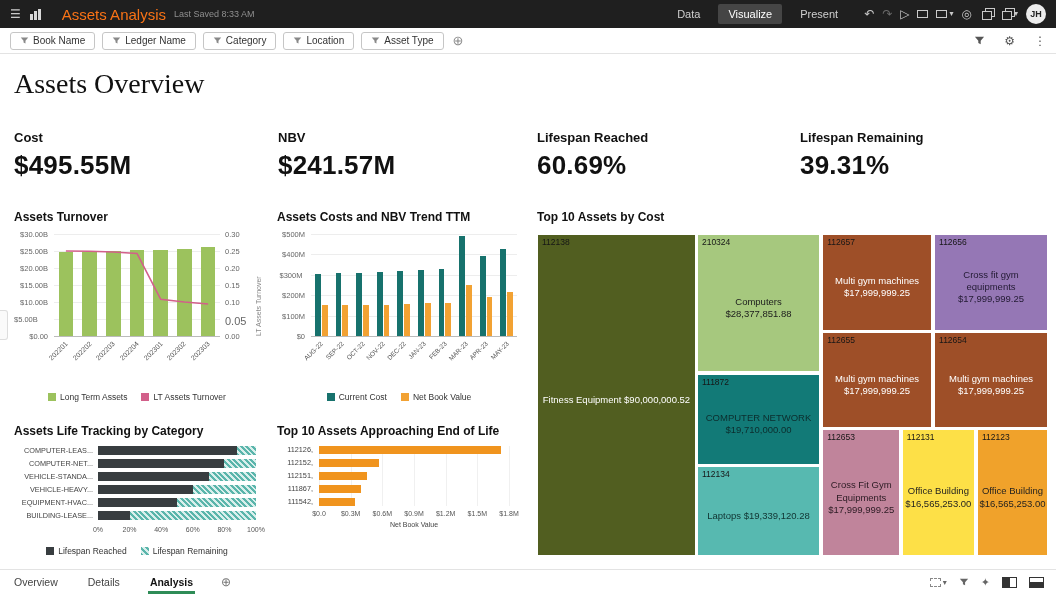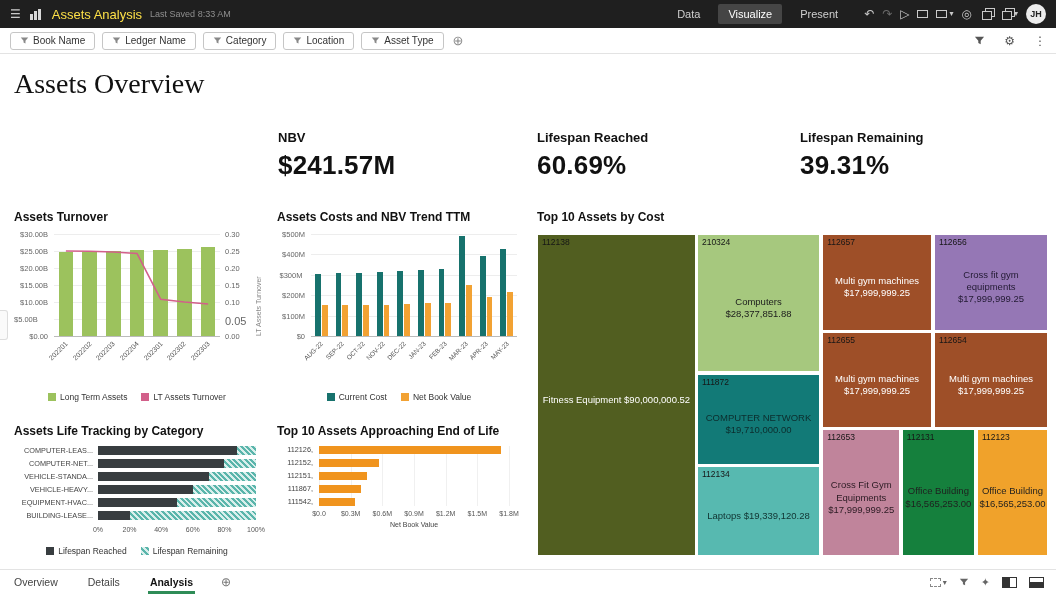--- a/index.html
+++ b/index.html
@@ -3,21 +3,21 @@
 <meta charset="utf-8">
 <style>
   * { margin:0; padding:0; box-sizing:border-box; }
   body { font-family:"Liberation Sans", sans-serif; background:#fff; }
   .app { position:relative; width:1056px; height:594px; overflow:hidden; background:#fff; }
 
   
   .topbar { position:absolute; left:0; top:0; width:100%; height:28px; background:#1f1f1f; display:flex; align-items:center; padding:0 10px; gap:8px; }
   .tb-icon { color:#c9c9c9; font-size:12px; line-height:1; display:inline-flex; align-items:center; gap:2px; }
   .tb-icon.dim { color:#6b6b6b; }
-  .tb-title { color:#fde047; font-size:13px; margin-left:2px; }
+  .tb-title { color:#f97316; font-size:15px; margin-left:12px; }
   .tb-saved { color:#8f8f8f; font-size:9px; }
   .spacer { flex:1; }
   .tb-tab { color:#cfcfcf; font-size:11px; padding:4px 10px; border-radius:2px; }
   .tb-tab.active { background:#454545; color:#fff; }
   .avatar { width:20px; height:20px; border-radius:50%; background:#ececec; color:#222; font-size:9px; font-weight:bold; display:flex; align-items:center; justify-content:center; }
   .ico-rect { display:inline-block; width:11px; height:8px; border:1px solid #c9c9c9; }
   .ico-copy { display:inline-block; width:10px; height:9px; border:1px solid #c9c9c9; box-shadow:3px -3px 0 -1px #1f1f1f, 3px -3px 0 0 #c9c9c9; margin-top:3px; margin-left:2px;}
   .caret { font-style:normal; font-size:8px; color:#c9c9c9; }
 
   
@@ -128,20 +128,24 @@
       <svg width="11" height="11" viewBox="0 0 12 12">
           <path d="M1 2h10L7.3 6.3V10L4.7 8.6V6.3Z" fill="#555"></path>
         </svg>
     </span>
     <span class="fb-icon">⚙</span>
     <span class="fb-icon">⋮</span>
   </div>
 
   <h1 class="page-title">Assets Overview</h1>
 
+  <div class="kpi" style="left:14px">
+    <div class="kpi-label">Cost</div>
+    <div class="kpi-value">$495.55M</div>
+  </div>
   <div class="kpi" style="left:278px">
     <div class="kpi-label">NBV</div>
     <div class="kpi-value">$241.57M</div>
   </div>
   <div class="kpi" style="left:537px">
     <div class="kpi-label">Lifespan Reached</div>
     <div class="kpi-value">60.69%</div>
   </div>
   <div class="kpi" style="left:800px">
     <div class="kpi-label">Lifespan Remaining</div>
@@ -293,21 +297,21 @@
           <div style="position: absolute; inset: 12px 4px 2px; display: flex; align-items: center; justify-content: center; text-align: center; font-size: 9.5px; line-height: 1.3; color: rgb(255, 255, 255);">Multi gym machines $17,999,999.25</div>
         </div>
         <div style="position: absolute; left: 77.7%; top: 30.4%; width: 22.3%; height: 29.9%; background: rgb(158, 79, 40); border: 1px solid rgb(255, 255, 255);">
           <div style="position: absolute; top: 2px; left: 4px; font-size: 8.5px; color: rgb(22, 22, 22);">112654</div>
           <div style="position: absolute; inset: 12px 4px 2px; display: flex; align-items: center; justify-content: center; text-align: center; font-size: 9.5px; line-height: 1.3; color: rgb(255, 255, 255);">Multi gym machines $17,999,999.25</div>
         </div>
         <div style="position: absolute; left: 55.8%; top: 60.7%; width: 15.3%; height: 39.3%; background: rgb(192, 132, 155); border: 1px solid rgb(255, 255, 255);">
           <div style="position: absolute; top: 2px; left: 4px; font-size: 8.5px; color: rgb(22, 22, 22);">112653</div>
           <div style="position: absolute; inset: 12px 4px 2px; display: flex; align-items: center; justify-content: center; text-align: center; font-size: 9.5px; line-height: 1.3; color: rgb(43, 27, 35);">Cross Fit Gym Equipments $17,999,999.25</div>
         </div>
-        <div style="position: absolute; left: 71.4%; top: 60.7%; width: 14.3%; height: 39.3%; background: #15803d; border: 1px solid rgb(255, 255, 255);">
+        <div style="position: absolute; left: 71.4%; top: 60.7%; width: 14.3%; height: 39.3%; background: #fde047; border: 1px solid rgb(255, 255, 255);">
           <div style="position: absolute; top: 2px; left: 4px; font-size: 8.5px; color: rgb(22, 22, 22);">112131</div>
           <div style="position: absolute; inset: 12px 4px 2px; display: flex; align-items: center; justify-content: center; text-align: center; font-size: 9.5px; line-height: 1.3; color: rgb(31, 31, 31);">Office Building $16,565,253.00</div>
         </div>
         <div style="position: absolute; left: 86.1%; top: 60.7%; width: 13.9%; height: 39.3%; background: rgb(240, 162, 43); border: 1px solid rgb(255, 255, 255);">
           <div style="position: absolute; top: 2px; left: 4px; font-size: 8.5px; color: rgb(22, 22, 22);">112123</div>
           <div style="position: absolute; inset: 12px 4px 2px; display: flex; align-items: center; justify-content: center; text-align: center; font-size: 9.5px; line-height: 1.3; color: rgb(31, 31, 31);">Office Building $16,565,253.00</div>
         </div>
       </div>
   </section>
 

